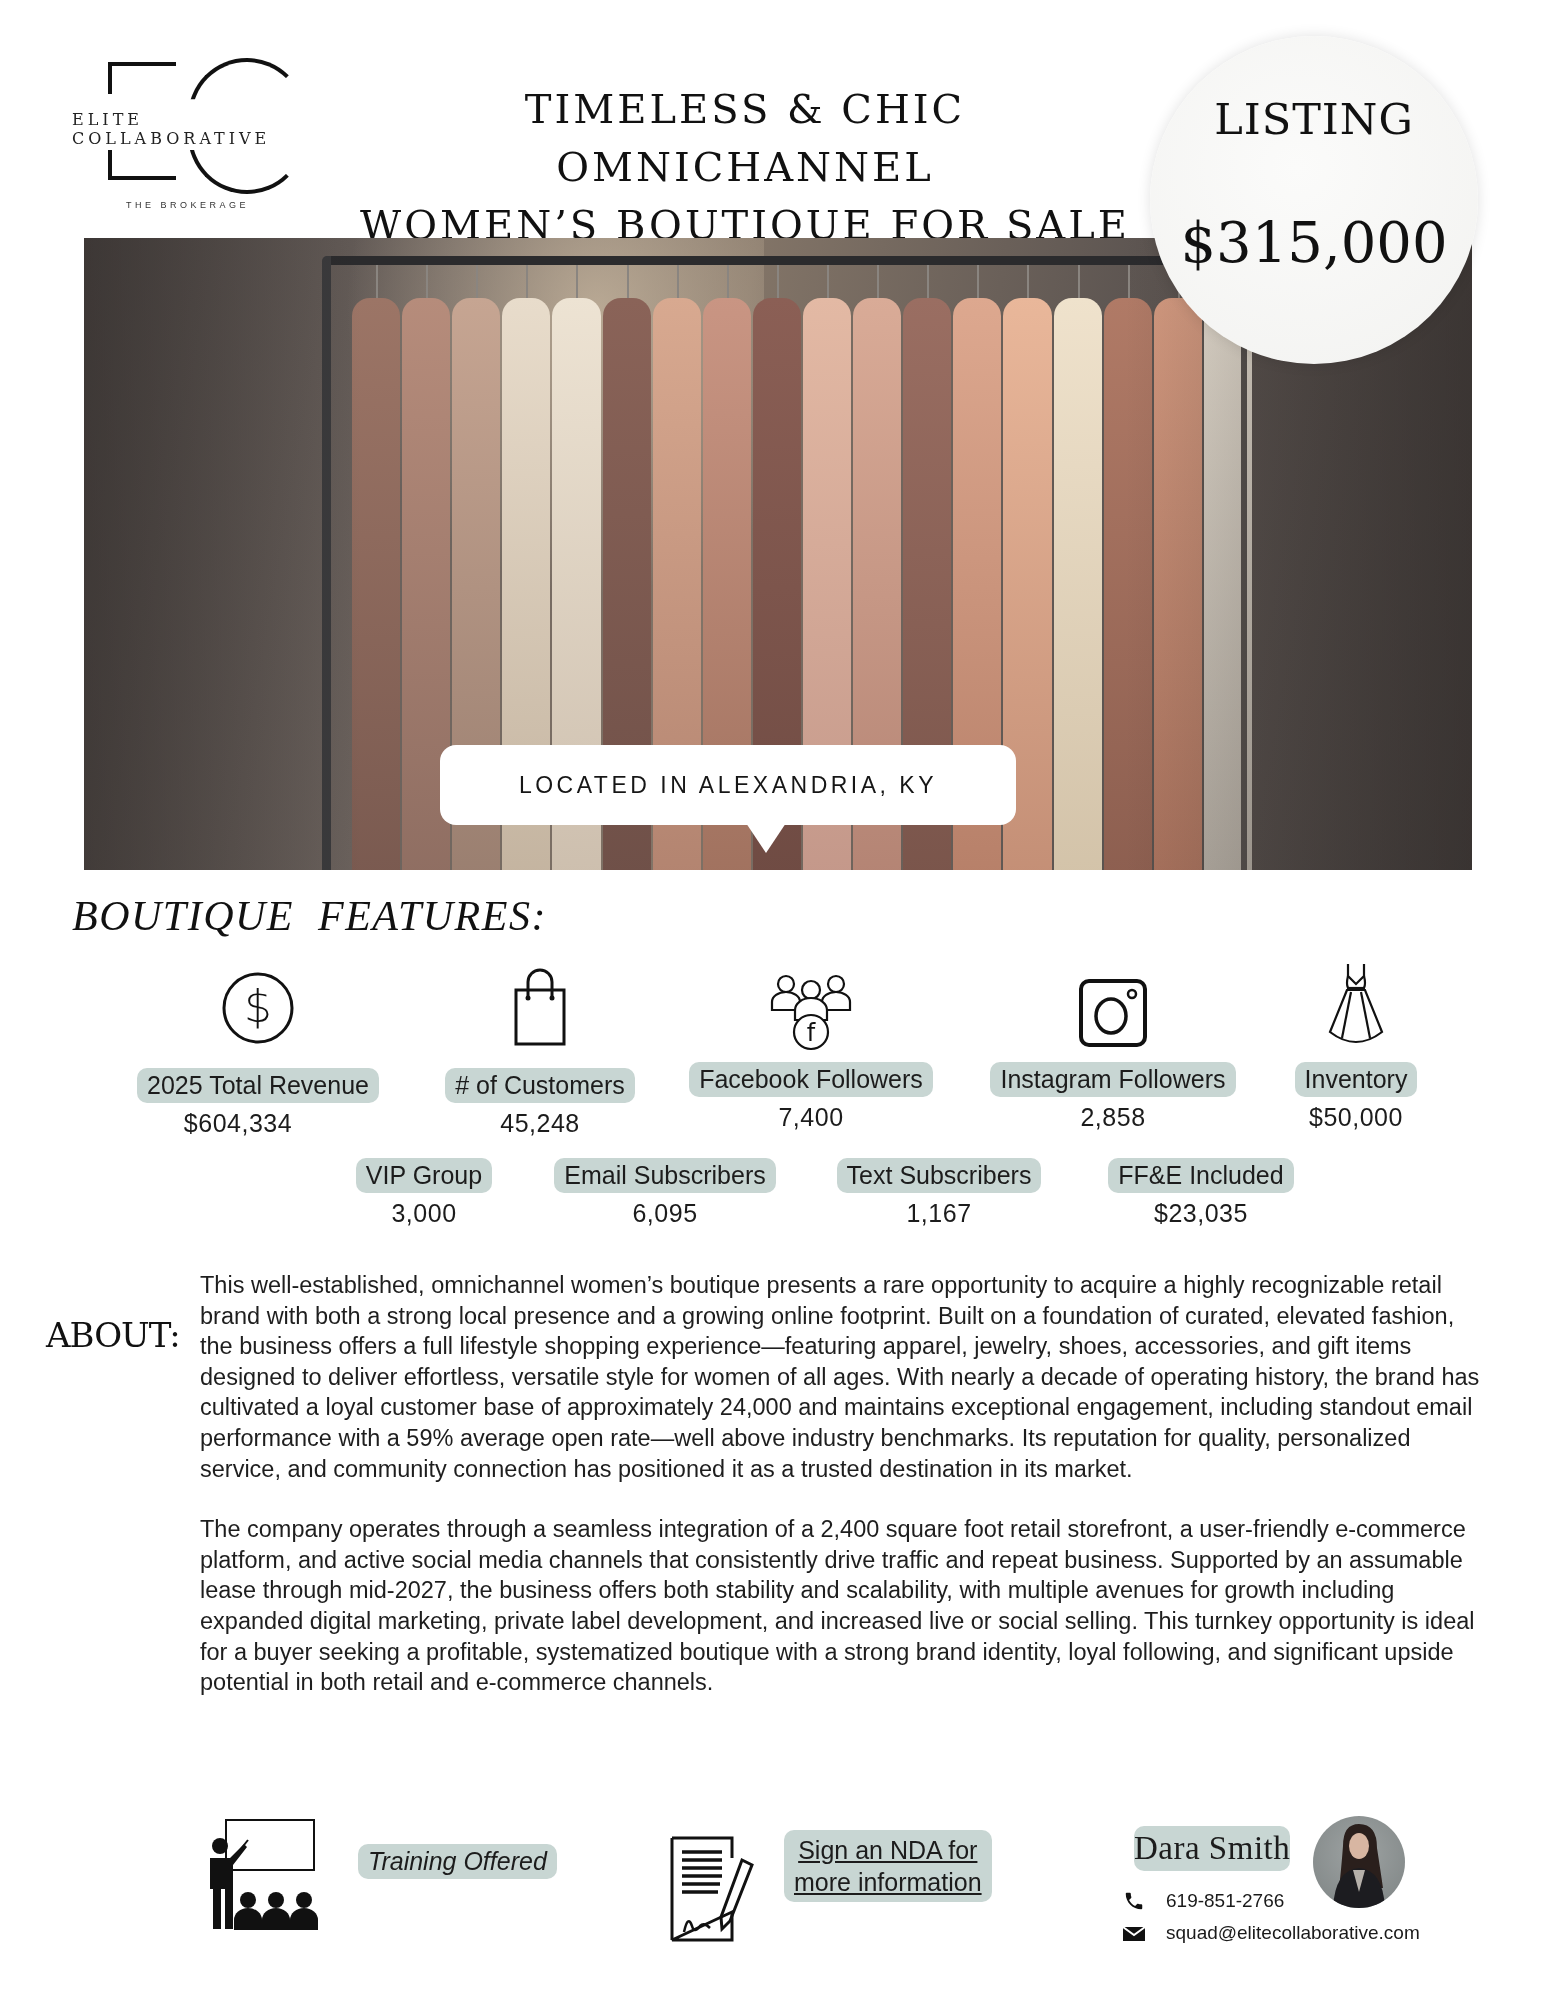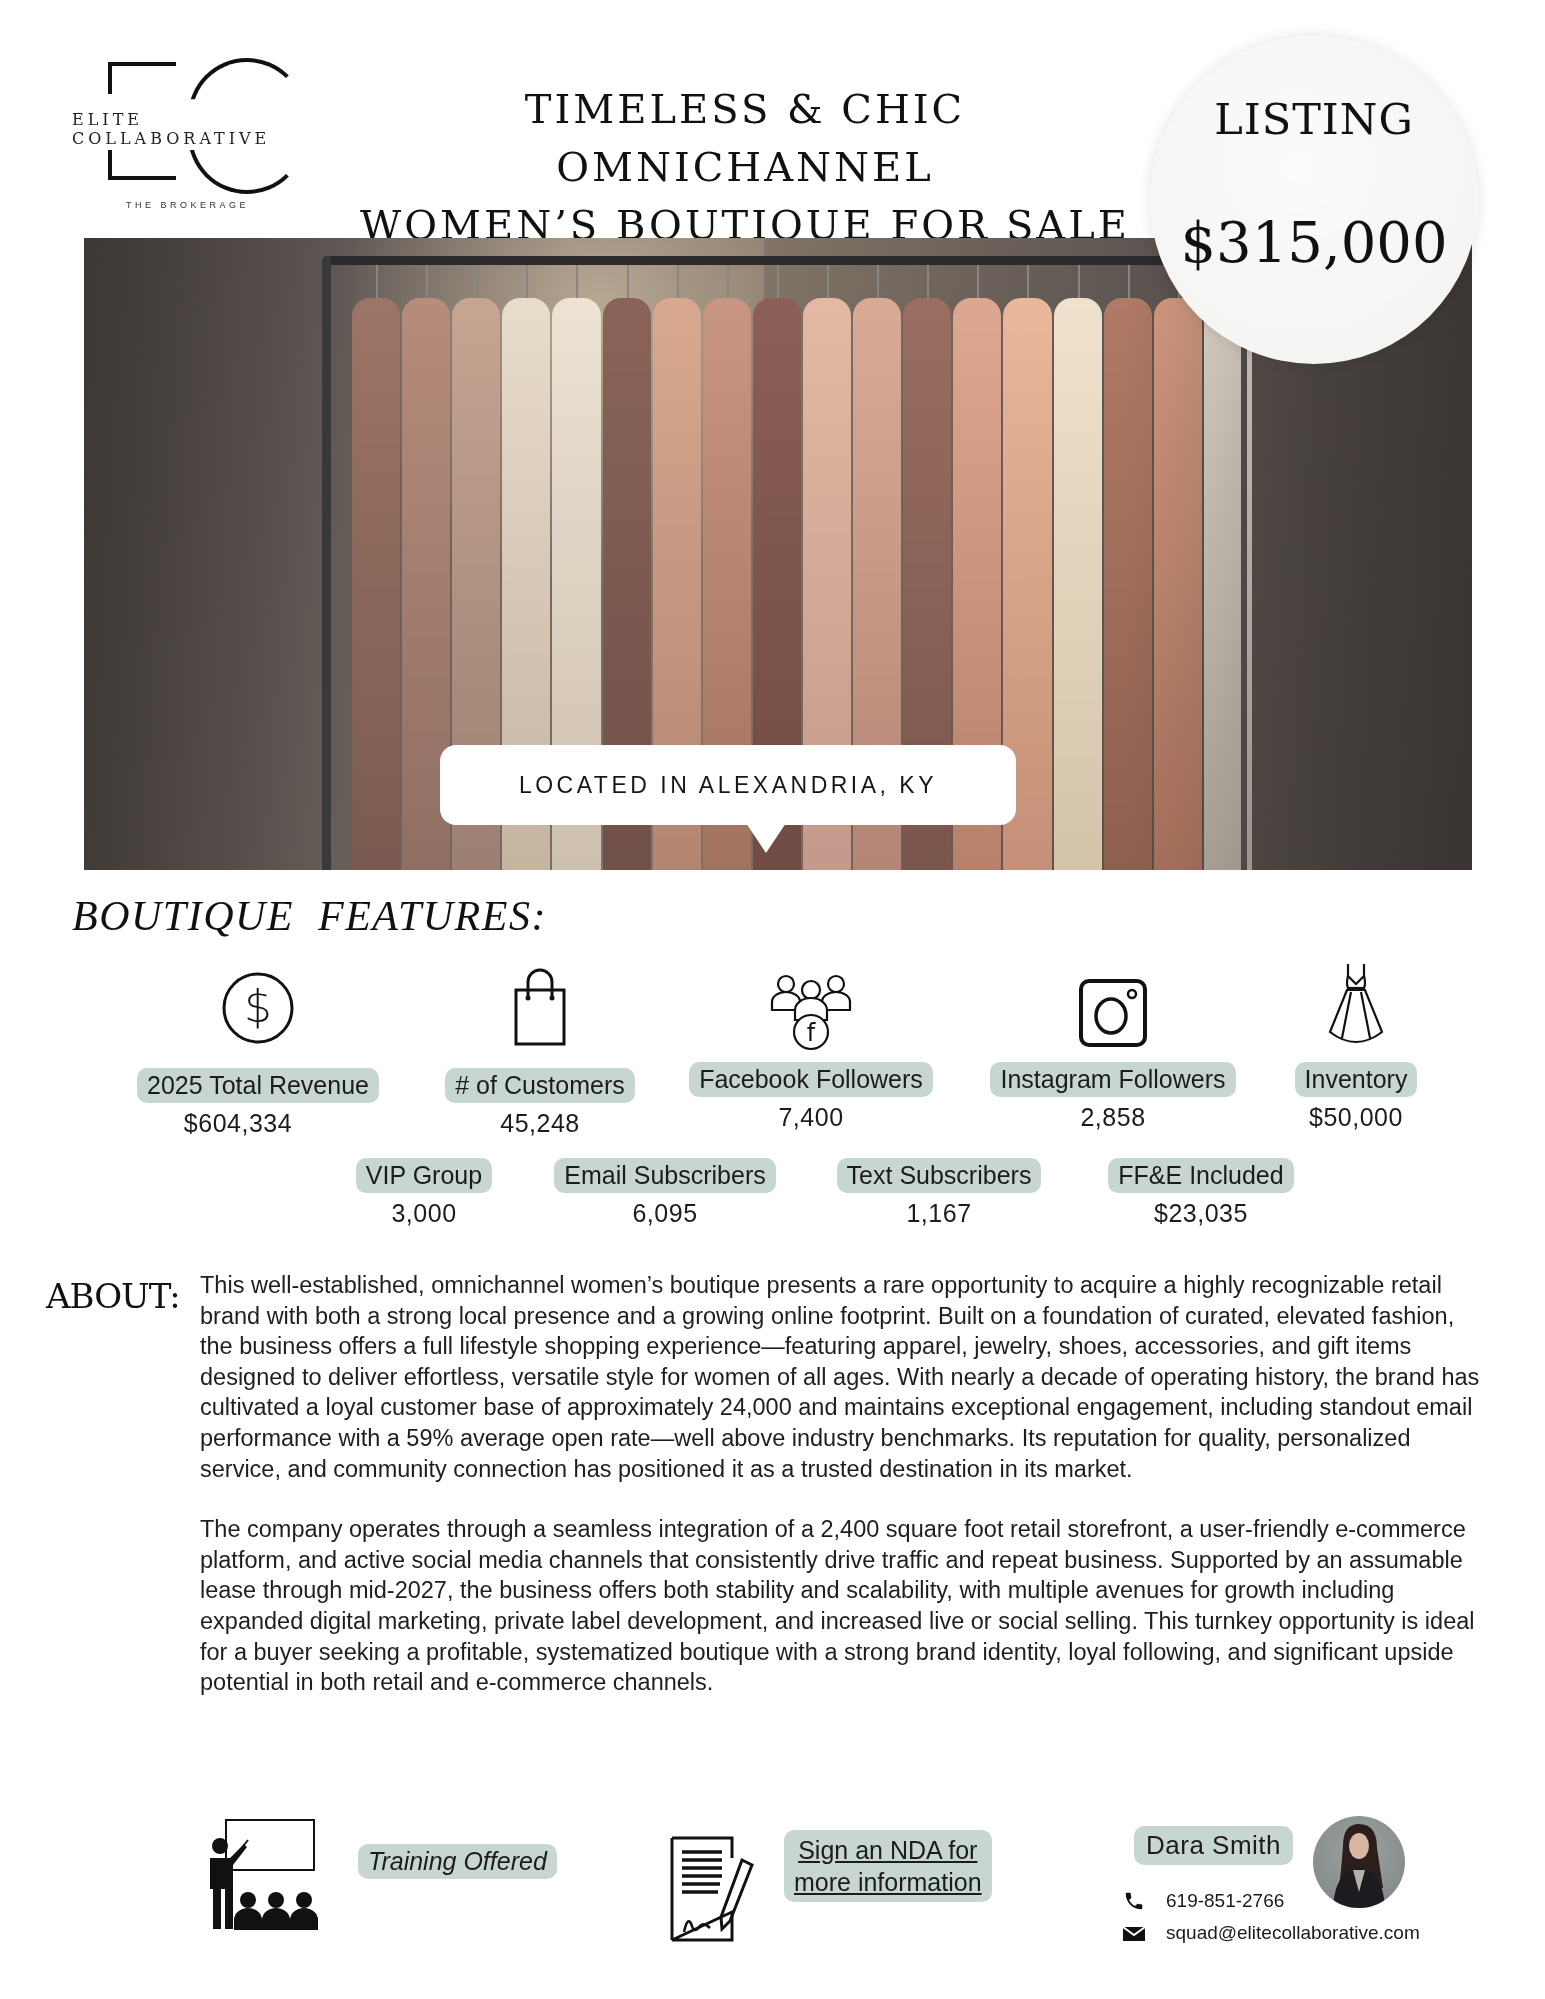--- a/index.html
+++ b/index.html
@@ -64,29 +64,29 @@
   
   .features-title { left: 72px; top: 892px; font-family:"Liberation Serif", serif; font-style:italic;
                     font-size:42px; letter-spacing:1.5px; word-spacing:12px; color:#111; }
   .feature { position:absolute; text-align:center; }
   .feature .ic { margin: 0 auto; display:block; }
   .pill { display:inline-block; background:#c8d6d3; border-radius:10px; padding:3px 10px;
           font-size:25px; color:#1c1c1c; white-space:nowrap; }
   .val { font-size:25px; color:#1c1c1c; margin-top:6px; letter-spacing:0.5px; }
 
   
-  .about-label { left: 46px; top: 1276px; font-family:"DejaVu Serif", serif; font-size:34px; letter-spacing:-1px; color:#111; }
+  .about-label { left: 46px; top: 1315px; font-family:"DejaVu Serif", serif; font-size:34px; letter-spacing:-1px; color:#111; }
   .about-text { left: 200px; top: 1270px; width: 1280px; font-size:23.5px; line-height:30.6px; color:#1e1e1e; }
   .about-text p { margin: 0 0 30px 0; }
 
   
   .training-pill { left: 358px; top: 1844px; font-style: italic; }
   .nda-pill { left: 784px; top: 1830px; text-align:center; line-height:32px; padding:4px 10px; }
   .nda-pill span { text-decoration: underline; }
-  .agent-pill { left: 1134px; top: 1826px; font-size:26px; padding:4px 12px; letter-spacing:0.5px; }
+  .agent-pill { left: 1134px; top: 1826px; font-size:33px; padding:4px 0; letter-spacing:0.5px;font-family:Liberation Serif, serif; }
   .avatar { left: 1313px; top: 1816px; width:92px; height:92px; border-radius:50%; overflow:hidden;
             background: radial-gradient(circle at 50% 40%, #9ea3a3, #7d8383); }
   .contact-row { position:absolute; display:flex; align-items:center; font-size:19px; color:#1a1a1a; }
   .contact-row .ic { width:24px; margin-right:20px; }
 </style>
 </head>
 <body>
 
 <div class="abs logo">
   <div class="e-top"></div>

